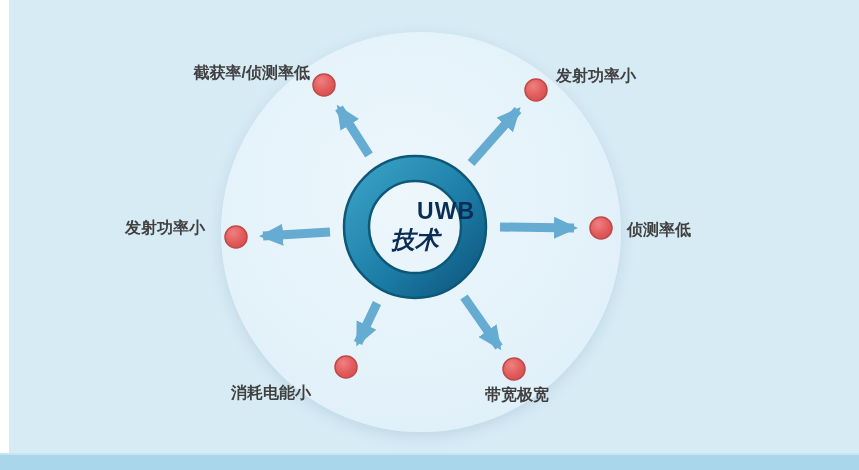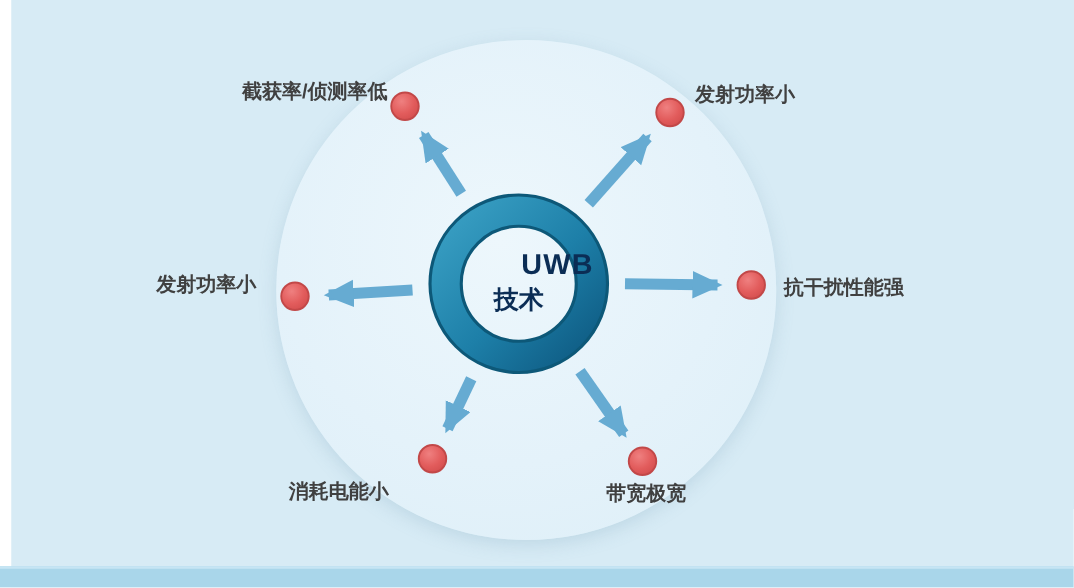--- a/index.html
+++ b/index.html
@@ -50,22 +50,23 @@
     font-weight:bold;
     z-index:4;
   }
   .center-label .l1{
     font-size:23px;
     line-height:30px;
     letter-spacing:1px;
     text-align:right;
   }
   .center-label .l2{
-    font-size:20px;
+    font-size:24px;
     line-height:28px;
+    font-style:italic;
   }
   .spoke-label{
     position:absolute;
     font-size:16px;
     font-weight:bold;
     color:#404040;
     white-space:nowrap;
     z-index:4;
   }
   .lbl-top-left    {left:168px;top:63px;width:142px;text-align:right;}
@@ -125,19 +126,19 @@
     </g>
   </svg>
 
   <div class="center-label">
     <div class="l1">UWB</div>
     <div class="l2">技术</div>
   </div>
 
   <div class="spoke-label lbl-top-left">截获率/侦测率低</div>
   <div class="spoke-label lbl-top-right">发射功率小</div>
-  <div class="spoke-label lbl-right">抗干扰性能强</div>
+  <div class="spoke-label lbl-right">侦测率低</div>
   <div class="spoke-label lbl-bottom-right">带宽极宽</div>
   <div class="spoke-label lbl-left">发射功率小</div>
   <div class="spoke-label lbl-bottom-left">消耗电能小</div>
 
   <div class="bottom-band"></div>
 </div>
 
 </body></html>

